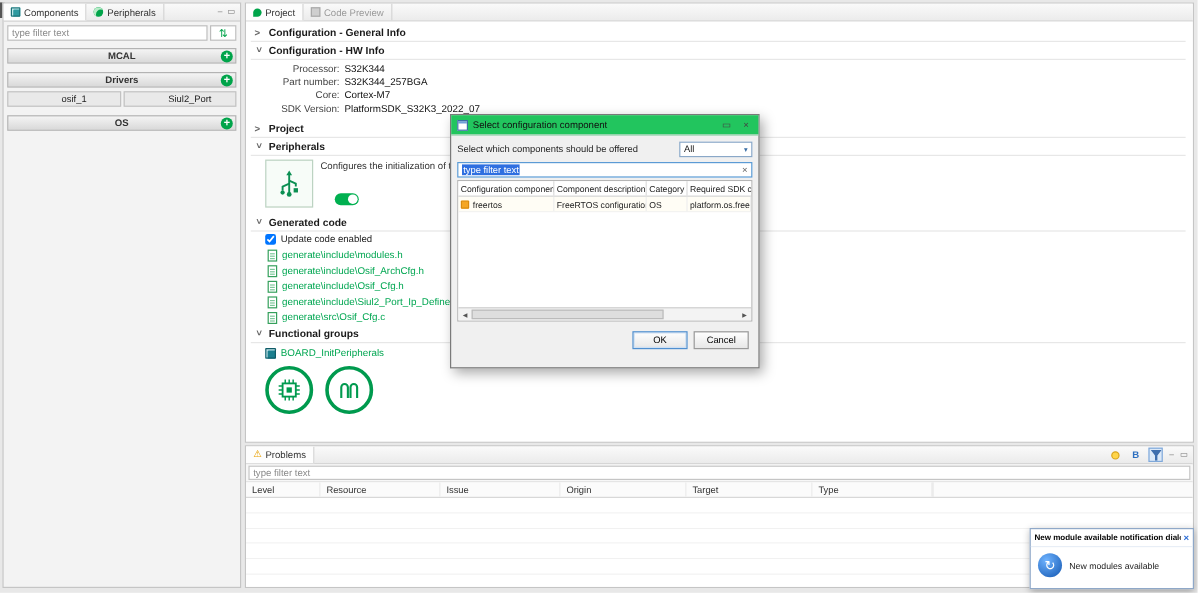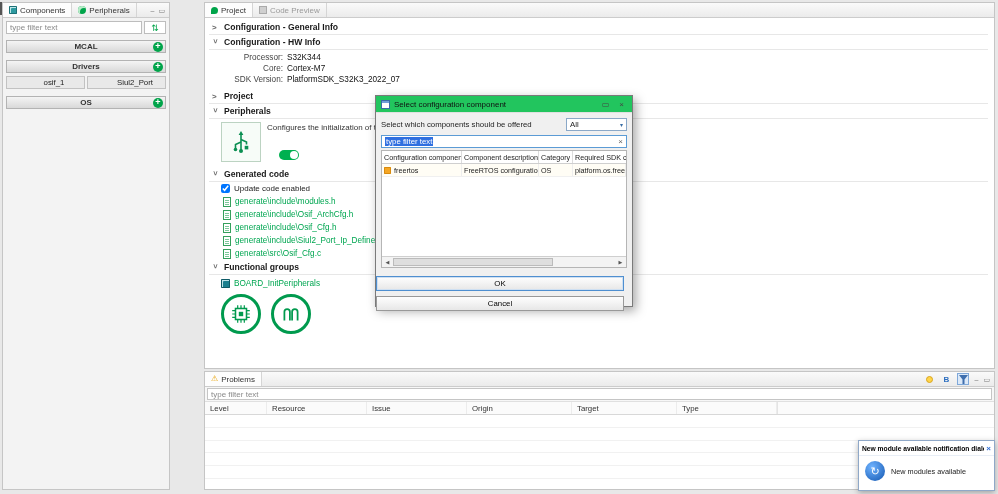--- a/index.html
+++ b/index.html
@@ -6,21 +6,21 @@
   html, body { width: 998px; height: 494px; }
   body {
     font-family: "Liberation Sans", sans-serif;
     font-size: 9px;
     color: #222;
     background: #e8e8e8;
     position: relative;
     overflow: hidden;
   }
   .panel { position: absolute; background: #f3f3f3; border: 1px solid #c5c5c5; overflow: hidden; }
-  .left-panel { left: 2px; top: 2px; width: 168px; height: 488px; }
+  .left-panel { left: 2px; top: 2px; width: 199px; height: 488px; }
   .main-panel { left: 204px; top: 2px; right: 3px; height: 367px; background: #fff; }
   .problems-panel { left: 204px; top: 371px; right: 3px; height: 119px; background: #fff; }
 
   .edge { position: absolute; left: 0; top: 2px; width: 4px; height: 13px; background: #555; }
 
   
   .tabbar { height: 15px; display: flex; align-items: stretch;
     background: linear-gradient(#fafafa, #ebebeb); border-bottom: 1px solid #cccccc; }
   .tab { display: flex; align-items: center; gap: 3px; padding: 0 6px;
     font-size: 8px; color: #333; border-right: 1px solid #d5d5d5; white-space: nowrap; }
@@ -140,21 +140,21 @@
     overflow: hidden; white-space: nowrap; color: #222; }
   .freertos-ic { width: 7px; height: 7px; background: #f5a623; border-radius: 1px;
     box-shadow: inset 0 0 0 1px #d88a0e; flex: none; }
   .tfill { flex: 1; background: #fff; }
   .hscroll { height: 11px; border-top: 1px solid #cfcfcf; background: #f3f3f3;
     display: flex; align-items: center; }
   .harrow { width: 11px; text-align: center; color: #555; font-size: 5px; cursor: default; }
   .htrack { flex: 1; position: relative; height: 100%; }
   .hthumb { position: absolute; left: 0; top: 1px; bottom: 1px; width: 72%;
     background: #dedede; border: 1px solid #bbb; cursor: default; }
-  .dlg-btns { display: flex; justify-content: flex-end; gap: 5px; padding: 8px 8px 0 0; flex-direction: column; }
+  .dlg-btns { display: flex; justify-content: flex-end; gap: 5px; padding: 8px 8px 0 0; }
   .btn { min-width: 46px; height: 15px; font-family: inherit; font-size: 7.8px;
     background: linear-gradient(#fefefe, #e7e7e7); border: 1px solid #999; cursor: default; }
   .btn.ok { border-color: #4f8fd0; box-shadow: 0 0 0 1px #cfe0f2 inset; }
 
   
   .notif { position: absolute; right: 3px; bottom: 3px; width: 137px; background: #fff;
     border: 1px solid #8fa8c8; box-shadow: 0 2px 6px rgba(0,0,0,.3); z-index: 40; }
   .notif-title { display: flex; align-items: center; padding: 3px 3px 2px; border-bottom: 1px solid #e8eef6; }
   .notif-t { font-weight: bold; font-size: 6.7px; color: #000; white-space: nowrap; overflow: hidden; flex: 1; }
   .notif-close { margin-left: 2px; color: #2f6fd6; font-weight: bold; font-size: 8px; cursor: default; }
@@ -233,20 +233,24 @@
     <div class="sec-h">
       <span class="tw exp">&gt;</span>
       <span class="sec-t">Configuration - HW Info</span>
     </div>
     <div class="fields">
       <div class="field">
         <span class="lbl">Processor:</span>
         <span class="val">S32K344</span>
       </div>
       <div class="field">
+        <span class="lbl">Part number:</span>
+        <span class="val">S32K344_257BGA</span>
+      </div>
+      <div class="field">
         <span class="lbl">Core:</span>
         <span class="val">Cortex-M7</span>
       </div>
       <div class="field">
         <span class="lbl">SDK Version:</span>
         <span class="val">PlatformSDK_S32K3_2022_07</span>
       </div>
     </div>
 
     <div class="sec-h">

